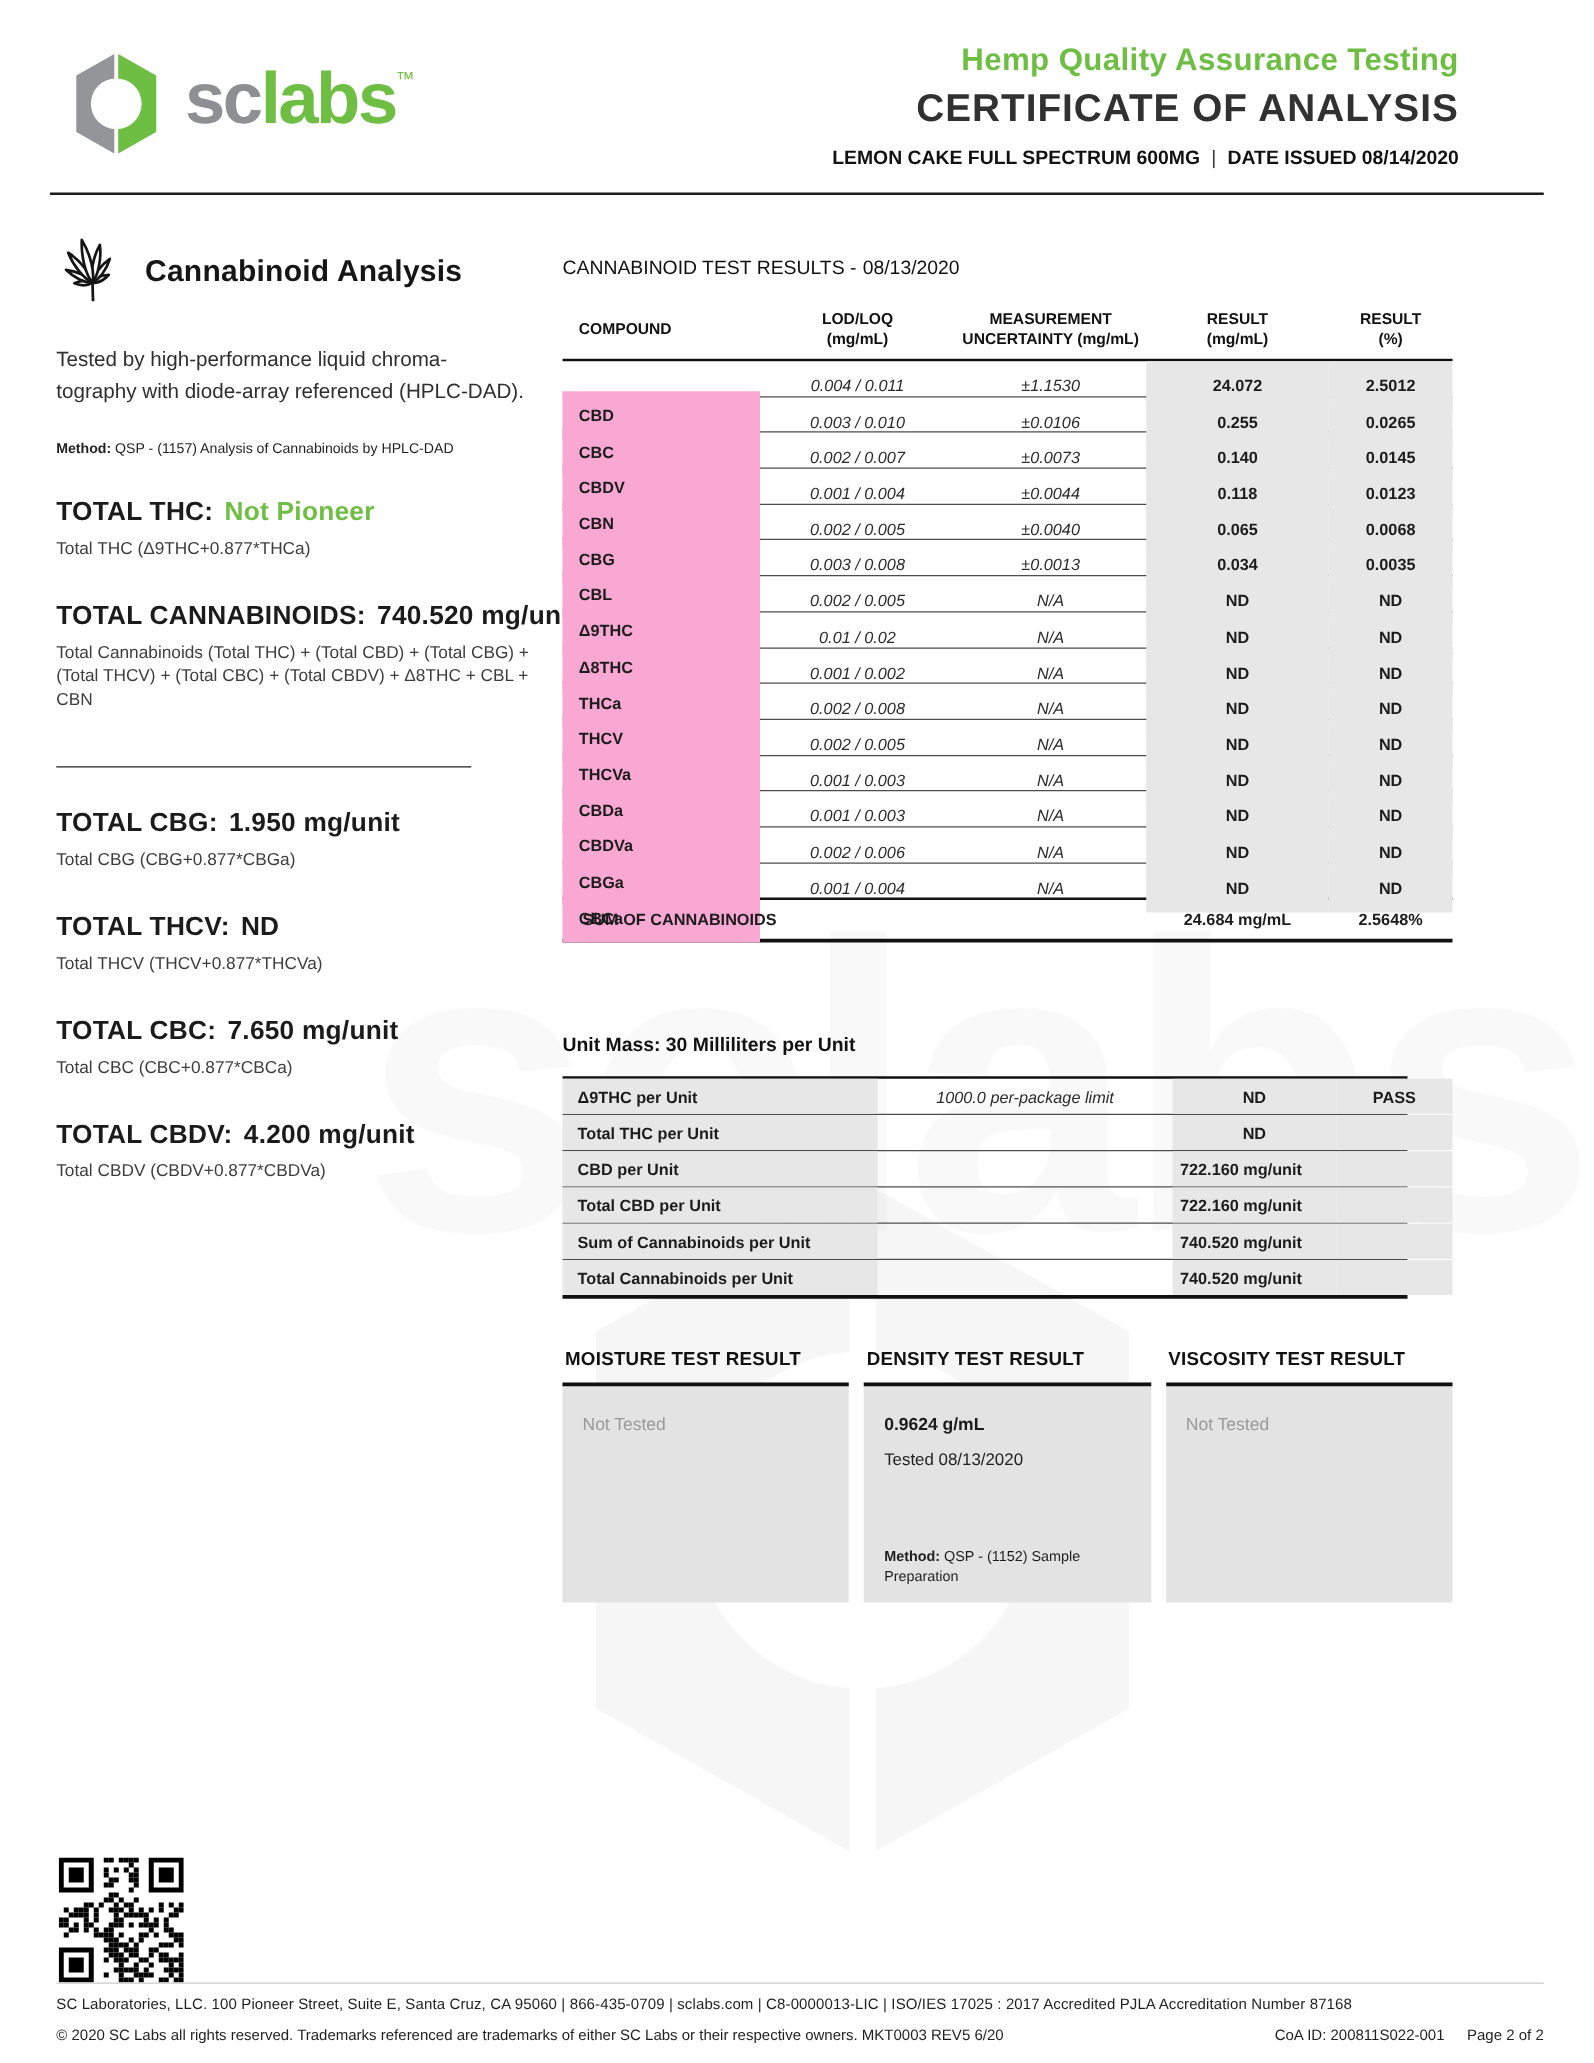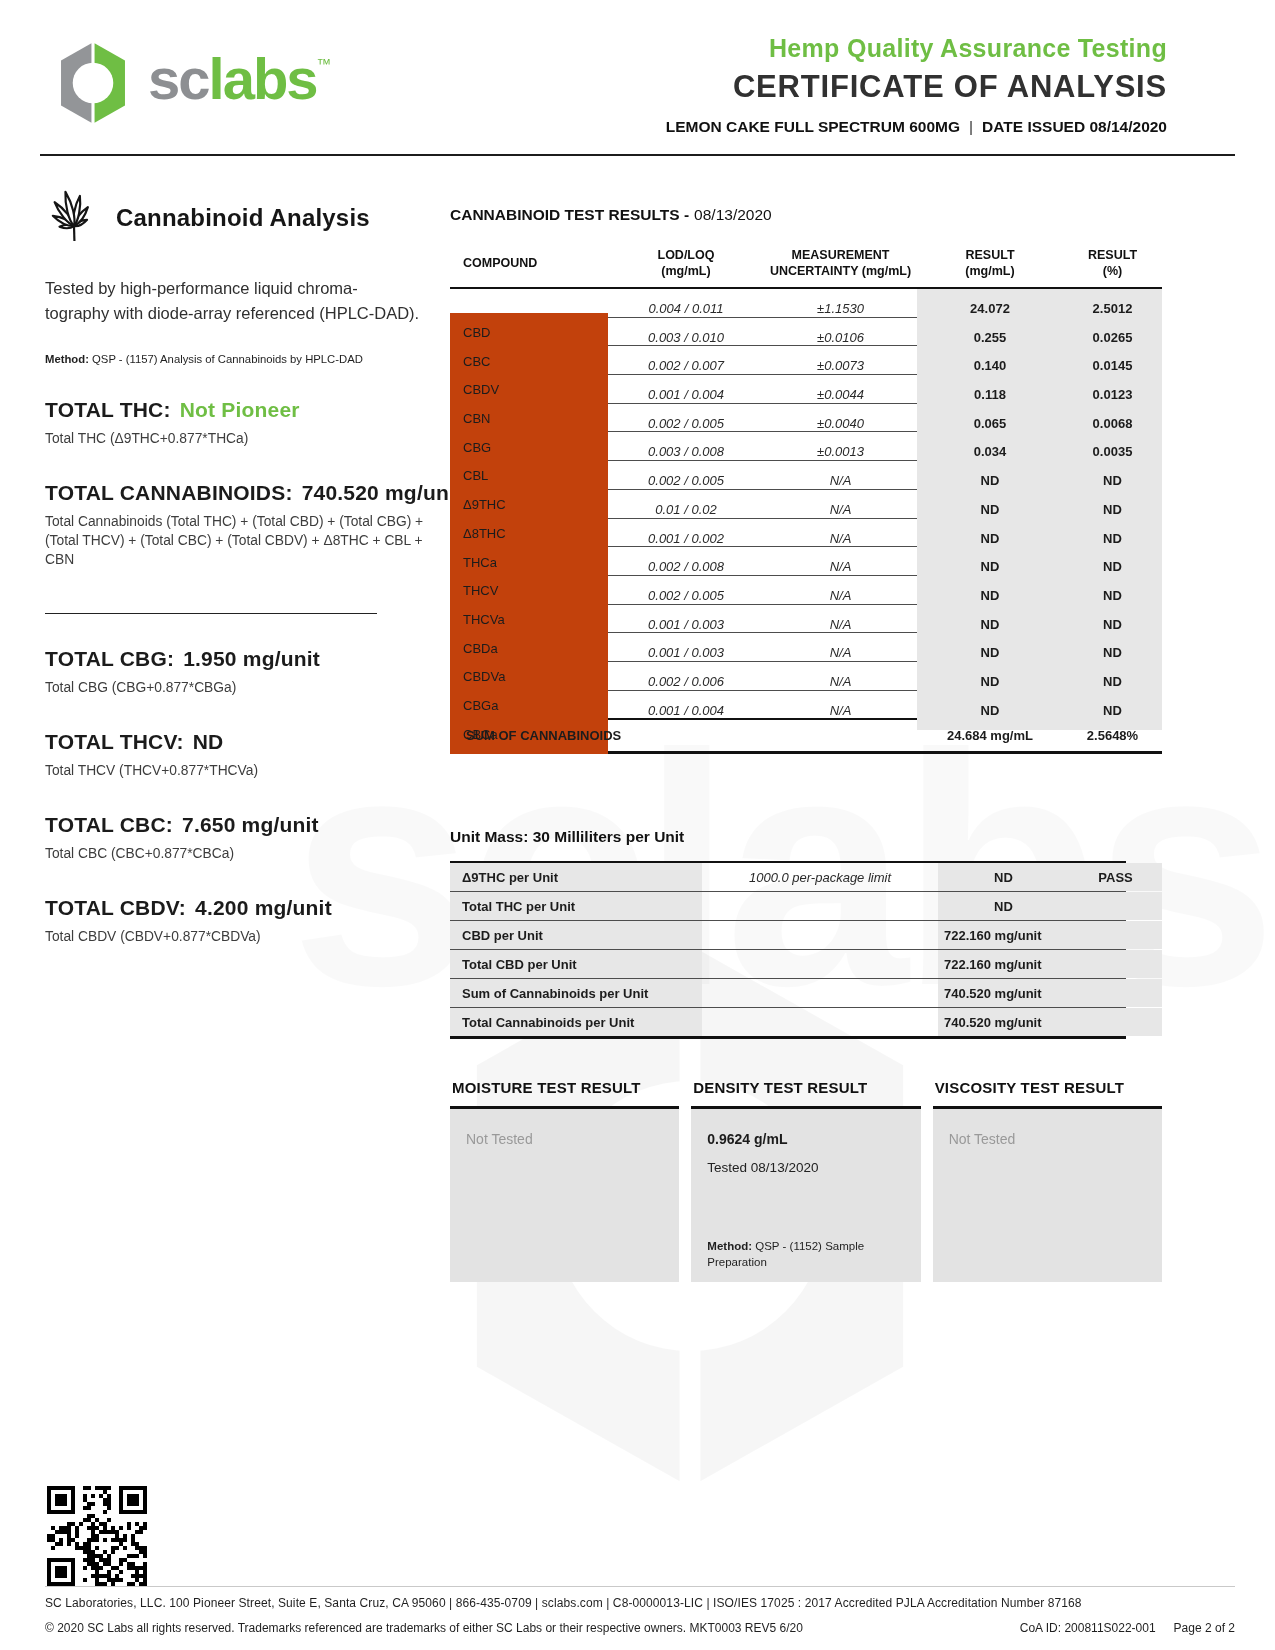--- a/index.html
+++ b/index.html
@@ -35,32 +35,32 @@
   .total{margin-top:33px;}
   .total h3{font-size:21px;font-weight:700;margin:0;white-space:nowrap;color:#1b1b1b;letter-spacing:0.2px;}
   .t-value{margin-left:9px;}
   .t-value.hl{color:#6fbe44;}
   .formula{font-size:13.8px;color:#3d3d3d;margin:7px 0 0;line-height:1.38;}
   .divider{border-top:1.5px solid #222;width:332px;margin-top:44px;}
 
   
   .right-col{position:absolute;left:450px;top:206px;width:719px;z-index:2;}
   .table-title{font-size:15.5px;margin:0 0 15px;color:#111;}
-  .table-title .tt-bold{font-weight:700;}
+  .table-title .tt-bold{font-weight:400;}
   .table-title .tt-date{font-weight:400;margin-left:5px;}
 
   .results-table{width:712px;}
   .t-head{display:grid;grid-template-columns:158px 156px 153px 146px 99px;border-bottom:2.5px solid #111;
           min-height:48px;align-items:center;}
   .t-head .hc{font-size:12.5px;font-weight:700;text-align:center;line-height:1.3;color:#111;}
   .t-head .hc:first-child{text-align:left;padding-left:13px;}
   .t-row{display:grid;grid-template-columns:158px 156px 153px 146px 99px;height:27.7px;}
   .t-row + .t-row{border-top:1.6px solid #4d4d4d;}
   .cell{height:100%;display:flex;align-items:center;justify-content:center;font-size:13px;}
-  .c0{background:#c2410c;justify-content:flex-start;padding-left:13px;font-weight:400;margin-top:24px;}
+  .c0{background:#f9a8d4;justify-content:flex-start;padding-left:13px;font-weight:700;margin-top:24px;}
   .c1,.c2{font-style:italic;color:#2a2a2a;}
   .c3,.c4{background:#e7e7e7;font-weight:700;}
   .t-sum{display:grid;grid-template-columns:467px 146px 99px;border-top:2px solid #111;border-bottom:3px solid #111;
          height:31px;align-items:center;font-weight:700;font-size:13px;}
   .t-sum .s-label{padding-left:16px;}
   .t-sum .s-res,.t-sum .s-pct{text-align:center;}
 
   .unit-heading{margin:74px 0 0;font-size:15.5px;font-weight:700;color:#111;}
   .unit-table{margin-top:15px;width:676px;border-top:2.5px solid #111;border-bottom:3px solid #111;}
   .u-row{display:grid;grid-template-columns:252px 236px 131px 93px;height:28px;}

